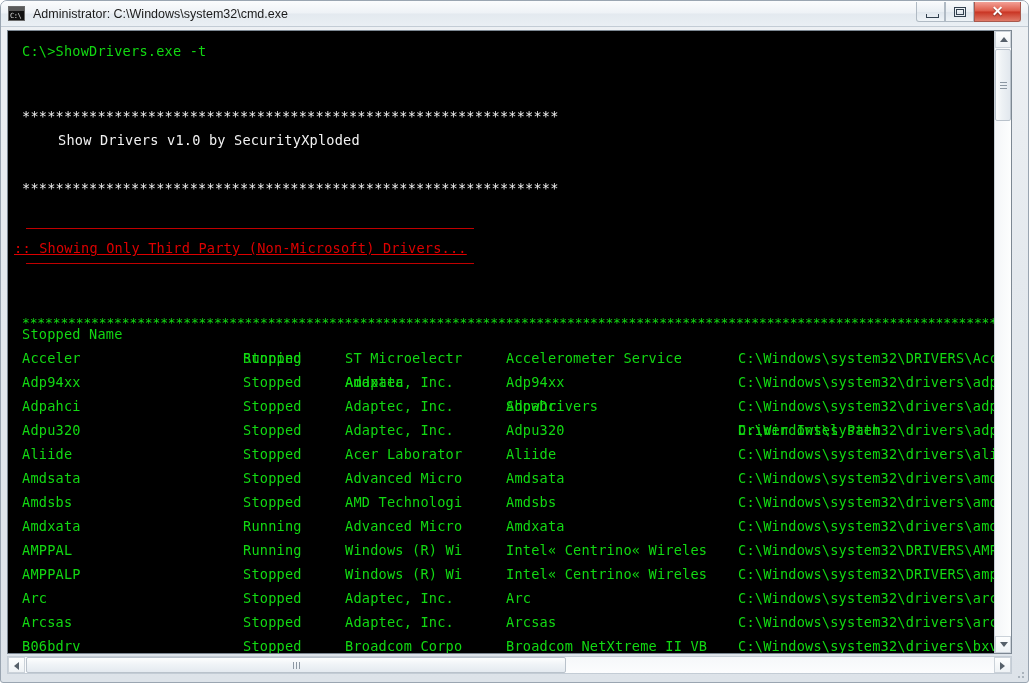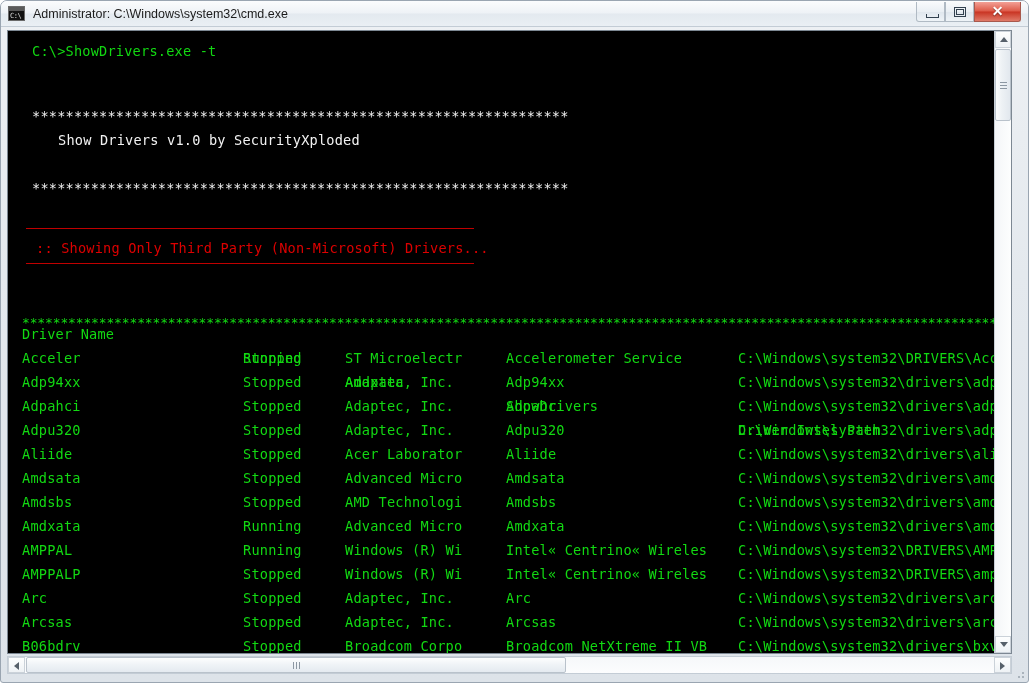--- a/index.html
+++ b/index.html
@@ -152,21 +152,21 @@
     background: #000000;
     overflow: hidden;
     font-family: "DejaVu Sans Mono", "Liberation Mono", monospace;
     font-size: 13.6px;
     line-height: 24px;
     letter-spacing: 0.2px;
     white-space: pre;
   }
   .cline {
     position: absolute;
-    left: 24px;
+    left: 14px;
     height: 24px;
     white-space: pre;
   }
   .green  { color: #12d912; }
   .white  { color: #f2f2f2; }
   .red    { color: #dd0000; }
   .rule   { position: absolute; height: 1px; background: #c00000; }
 
   .row { position: absolute; left: 0; height: 24px; white-space: pre; }
   .col { position: absolute; white-space: pre; color: #12d912; }
@@ -301,26 +301,26 @@
   <div id="console-outer">
     <div id="console">
 
       <div class="cline green" style="top:8px;">C:\&gt;ShowDrivers.exe -t</div>
 
       <div class="cline white" style="top:73px;">****************************************************************</div>
       <div class="cline white" style="top:97px; left:50px;">Show Drivers v1.0 by SecurityXploded</div>
       <div class="cline white" style="top:145px;">****************************************************************</div>
 
       <div class="rule" style="left:18px; top:197px; width:448px;"></div>
-      <div class="cline red" style="top:205px; left:28px;">:: Showing Only Third Party (Non-Microsoft) Drivers...</div>
+      <div class="cline red" style="top:205px; left:6px;text-decoration:underline;">:: Showing Only Third Party (Non-Microsoft) Drivers...</div>
       <div class="rule" style="left:18px; top:232px; width:448px;"></div>
 
       
       <div class="row" style="top:267px;">
-        <span class="col c-name">Driver Name</span>
+        <span class="col c-name">Stopped Name</span>
         <span class="col c-status">Stopped</span>
         <span class="col c-company">Amdxata</span>
         <span class="col c-desc">ShowDrivers</span>
         <span class="col c-path">Driver Intel Path</span>
       </div>
       <div class="cline green" style="top:280px; left:14px; font-size:13px; letter-spacing:-0.15px;">*********************************************************************************************************************************</div>
 
       
       <div id="rows-container"><div class="row" style="top: 315px;"><span class="col c-name">Acceler</span><span class="col c-status">Running</span><span class="col c-company">ST Microelectr</span><span class="col c-desc">Accelerometer Service</span><span class="col c-path">C:\Windows\system32\DRIVERS\Accele</span></div><div class="row" style="top: 339px;"><span class="col c-name">Adp94xx</span><span class="col c-status">Stopped</span><span class="col c-company">Adaptec, Inc.</span><span class="col c-desc">Adp94xx</span><span class="col c-path">C:\Windows\system32\drivers\adp94x</span></div><div class="row" style="top: 363px;"><span class="col c-name">Adpahci</span><span class="col c-status">Stopped</span><span class="col c-company">Adaptec, Inc.</span><span class="col c-desc">Adpahci</span><span class="col c-path">C:\Windows\system32\drivers\adpahc</span></div><div class="row" style="top: 387px;"><span class="col c-name">Adpu320</span><span class="col c-status">Stopped</span><span class="col c-company">Adaptec, Inc.</span><span class="col c-desc">Adpu320</span><span class="col c-path">C:\Windows\system32\drivers\adpu32</span></div><div class="row" style="top: 411px;"><span class="col c-name">Aliide</span><span class="col c-status">Stopped</span><span class="col c-company">Acer Laborator</span><span class="col c-desc">Aliide</span><span class="col c-path">C:\Windows\system32\drivers\aliide</span></div><div class="row" style="top: 435px;"><span class="col c-name">Amdsata</span><span class="col c-status">Stopped</span><span class="col c-company">Advanced Micro</span><span class="col c-desc">Amdsata</span><span class="col c-path">C:\Windows\system32\drivers\amdsat</span></div><div class="row" style="top: 459px;"><span class="col c-name">Amdsbs</span><span class="col c-status">Stopped</span><span class="col c-company">AMD Technologi</span><span class="col c-desc">Amdsbs</span><span class="col c-path">C:\Windows\system32\drivers\amdsbs</span></div><div class="row" style="top: 483px;"><span class="col c-name">Amdxata</span><span class="col c-status">Running</span><span class="col c-company">Advanced Micro</span><span class="col c-desc">Amdxata</span><span class="col c-path">C:\Windows\system32\drivers\amdxat</span></div><div class="row" style="top: 507px;"><span class="col c-name">AMPPAL</span><span class="col c-status">Running</span><span class="col c-company">Windows (R) Wi</span><span class="col c-desc">Intel« Centrino« Wireles</span><span class="col c-path">C:\Windows\system32\DRIVERS\AMPPAL</span></div><div class="row" style="top: 531px;"><span class="col c-name">AMPPALP</span><span class="col c-status">Stopped</span><span class="col c-company">Windows (R) Wi</span><span class="col c-desc">Intel« Centrino« Wireles</span><span class="col c-path">C:\Windows\system32\DRIVERS\amppal</span></div><div class="row" style="top: 555px;"><span class="col c-name">Arc</span><span class="col c-status">Stopped</span><span class="col c-company">Adaptec, Inc.</span><span class="col c-desc">Arc</span><span class="col c-path">C:\Windows\system32\drivers\arc.sy</span></div><div class="row" style="top: 579px;"><span class="col c-name">Arcsas</span><span class="col c-status">Stopped</span><span class="col c-company">Adaptec, Inc.</span><span class="col c-desc">Arcsas</span><span class="col c-path">C:\Windows\system32\drivers\arcsas</span></div><div class="row" style="top: 603px;"><span class="col c-name">B06bdrv</span><span class="col c-status">Stopped</span><span class="col c-company">Broadcom Corpo</span><span class="col c-desc">Broadcom NetXtreme II VB</span><span class="col c-path">C:\Windows\system32\drivers\bxvbda</span></div><div class="row" style="top: 627px;"></div></div>
 

